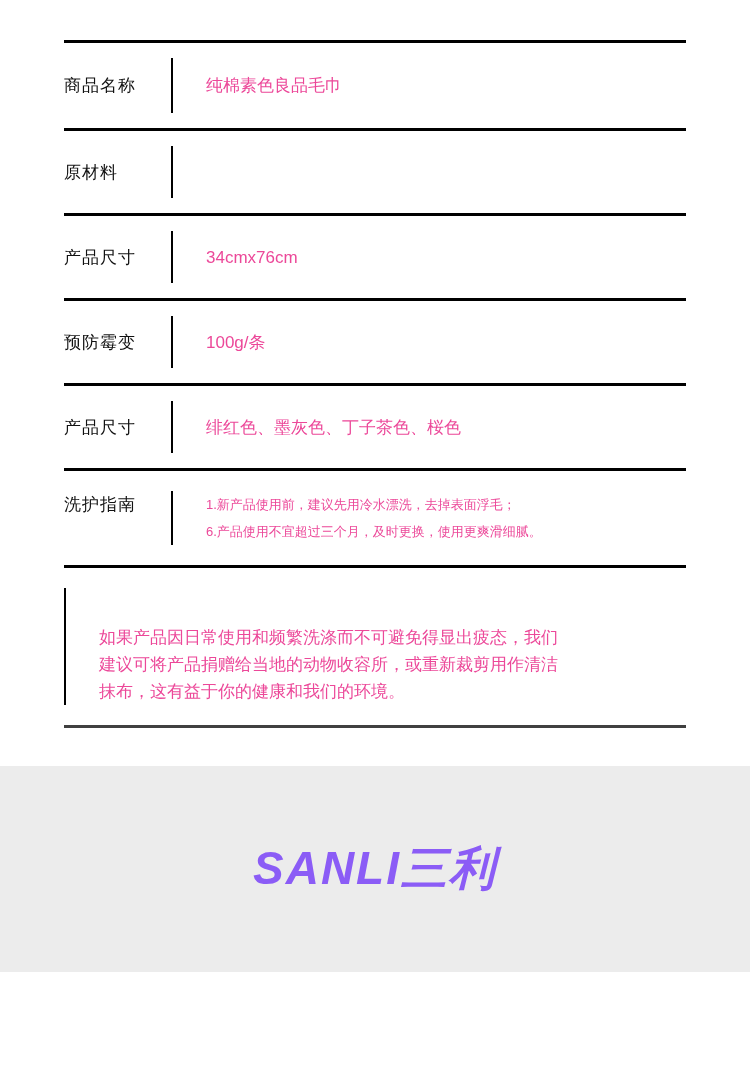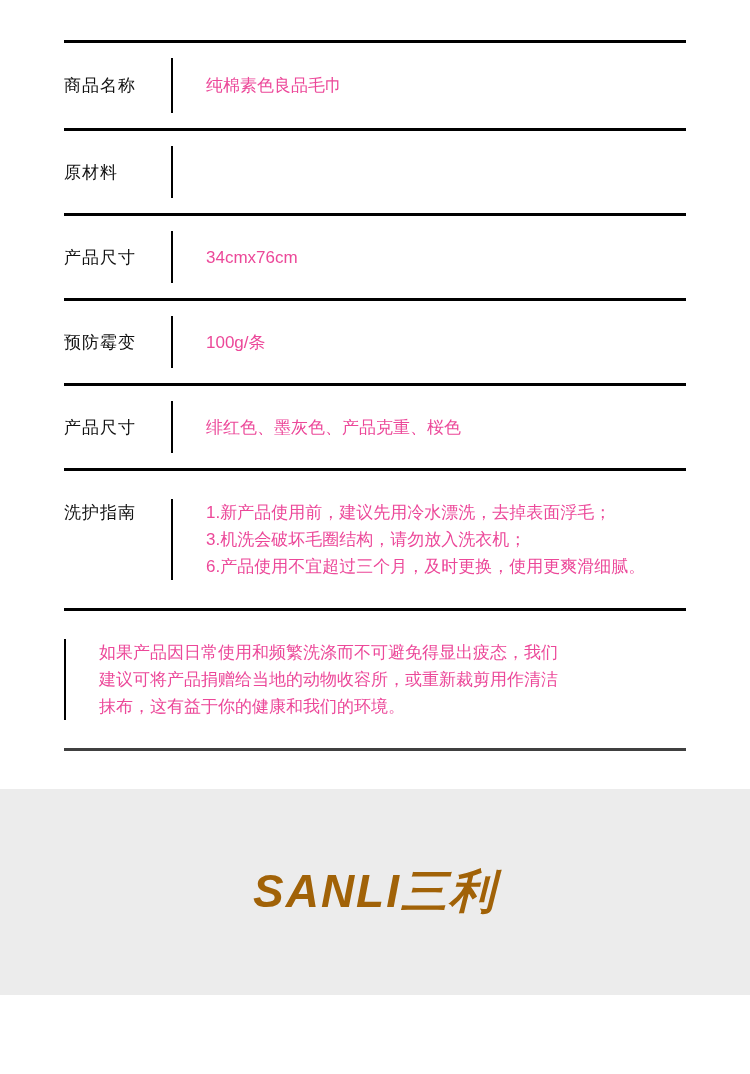--- a/index.html
+++ b/index.html
@@ -19,21 +19,21 @@
   .spec-row {
     display: flex;
     border-top: 3px solid #000000;
   }
   .spec-row.single {
     min-height: 85px;
     align-items: center;
   }
   .spec-table .spec-row:first-child { min-height: 88px; }
   .spec-row.multi {
-    padding: 28px 0;
+    padding: 20px 0;
     align-items: stretch;
   }
   .spec-label {
     width: 107px;
     flex: 0 0 107px;
     font-size: 17px;
     letter-spacing: 1px;
     color: #111111;
   }
   .spec-row.multi .spec-label { padding-top: 2px; }
@@ -44,36 +44,36 @@
     flex: 0 0 2px;
   }
   .spec-row.single .vline { margin: 15px 0; }
   .spec-value {
     padding-left: 33px;
     font-size: 17px;
     line-height: 27px;
     flex: 1;
     color: #ec4899;
   }
-  .care-line { font-size: 17px; line-height: 27px; }
-  .tip-paragraph { font-size: 17px; line-height: 27px; max-width: 460px; }
+  .care-line { font-size: 13px; line-height: 27px; }
+  .tip-paragraph { font-size: 17px; line-height: 27px; max-width: 460px; margin-top: 36px; }
   .footer {
     margin-top: 38px;
     height: 206px;
     background: #ececec;
     display: flex;
     align-items: center;
     justify-content: center;
   }
   .brand-logo {
     font-size: 46px;
     font-weight: bold;
     font-style: italic;
     letter-spacing: 2px;
-    color: #a16207;
+    color: #8b5cf6;
   }
 </style>
 </head>
 <body>
 
 <div class="page">
 
   <div class="spec-table">
 
     <div class="spec-row single">
@@ -95,29 +95,28 @@
 
     <div class="spec-row single">
       <div class="spec-label">预防霉变</div>
       <div class="vline"></div>
       <div class="spec-value">100g/条</div>
     </div>
 
     <div class="spec-row single">
       <div class="spec-label">产品尺寸</div>
       <div class="vline"></div>
-      <div class="spec-value">绯红色、墨灰色、产品克重、桜色</div>
+      <div class="spec-value">绯红色、墨灰色、丁子茶色、桜色</div>
     </div>
 
     <div class="spec-row multi">
       <div class="spec-label">洗护指南</div>
       <div class="vline"></div>
       <div class="spec-value">
         <div class="care-line">1.新产品使用前，建议先用冷水漂洗，去掉表面浮毛；</div>
-        <div class="care-line">3.机洗会破坏毛圈结构，请勿放入洗衣机；</div>
         <div class="care-line">6.产品使用不宜超过三个月，及时更换，使用更爽滑细腻。</div>
       </div>
     </div>
 
     <div class="spec-row multi">
       <div class="vline"></div>
       <div class="spec-value">
         <div class="tip-paragraph">如果产品因日常使用和频繁洗涤而不可避免得显出疲态，我们建议可将产品捐赠给当地的动物收容所，或重新裁剪用作清洁抹布，这有益于你的健康和我们的环境。</div>
       </div>
     </div>

